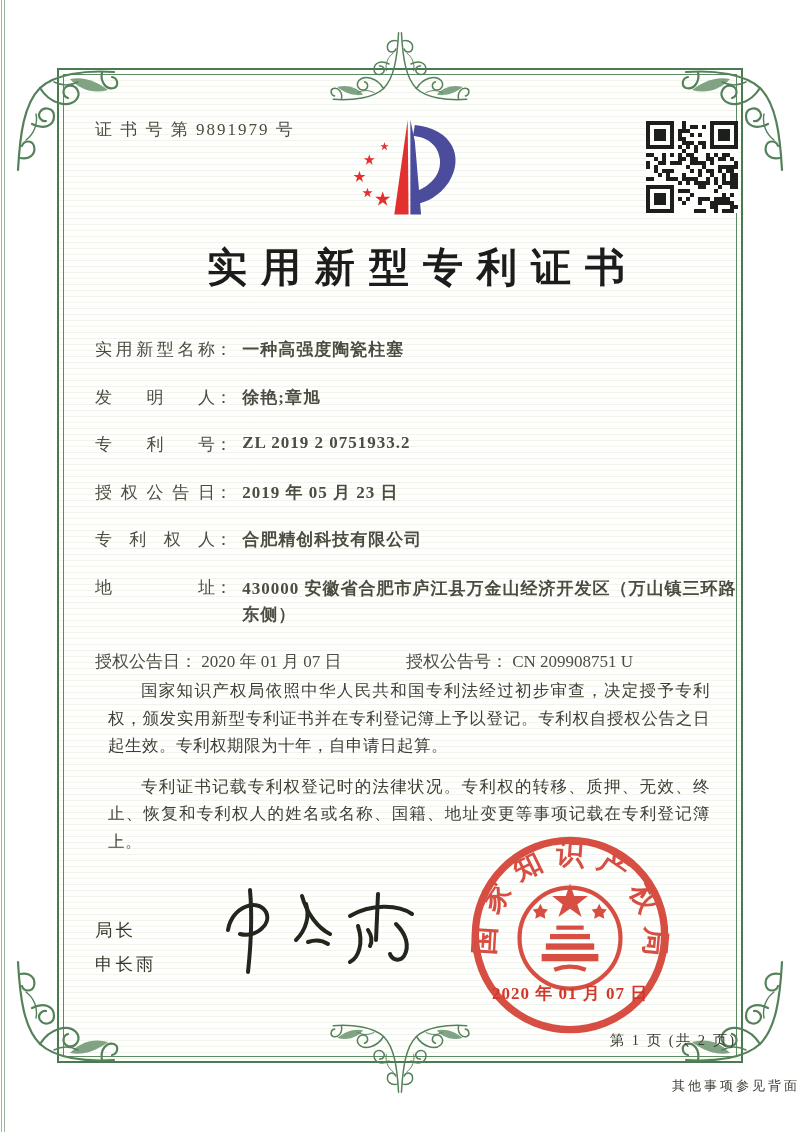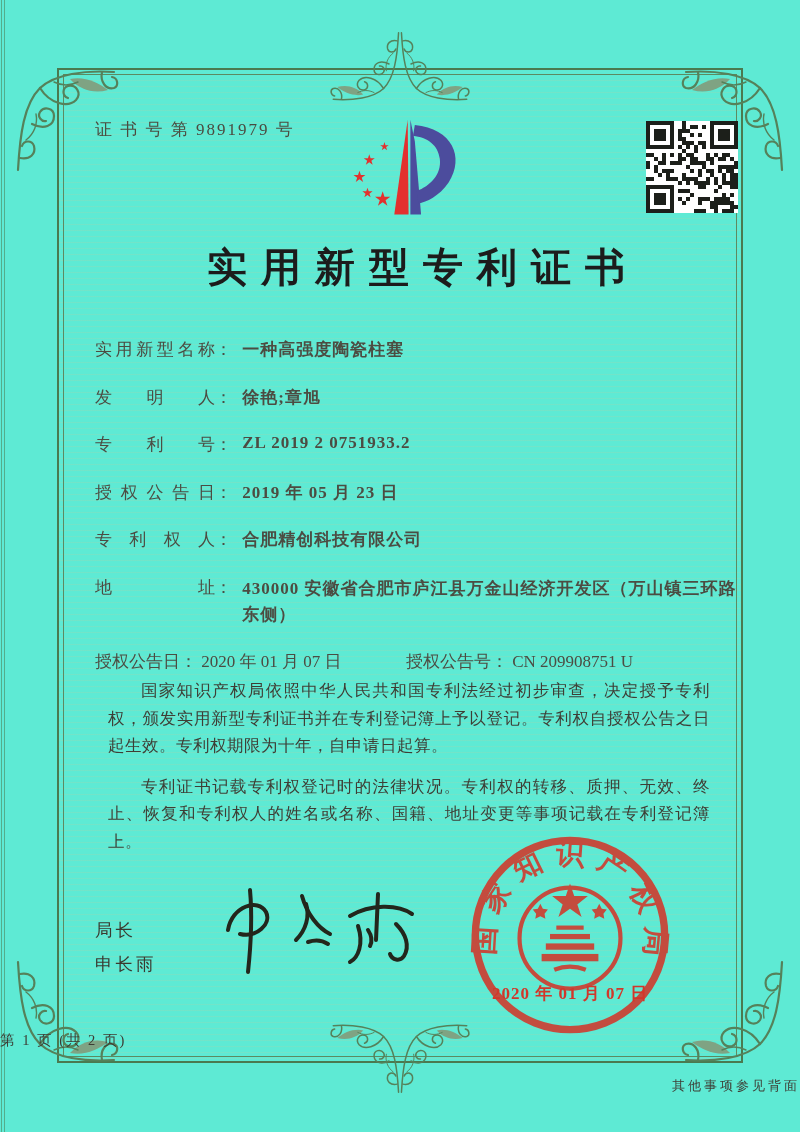--- a/index.html
+++ b/index.html
@@ -1,18 +1,18 @@
 <!DOCTYPE html>
 <html><head>
 <meta charset="utf-8">
 <style>
   html,body{margin:0;padding:0;background:#e8e8e4;}
   .page{
     position:relative;width:800px;height:1132px;margin:0 auto;
-    background:#5eead4;overflow:hidden;
+    background:#ffffff;overflow:hidden;
     font-family:"Liberation Serif","DejaVu Serif",serif;
     color:#44443b;
   }
   
   .frame-bg{
     position:absolute;left:57px;top:68px;width:686px;height:995px;
     background:repeating-linear-gradient(180deg,
       rgba(187,206,158,0.22) 0px, rgba(187,206,158,0.22) 1px,
       rgba(252,253,244,0) 1px, rgba(252,253,244,0) 6px);
   }
@@ -43,21 +43,21 @@
     font-size:16.5px;line-height:27.5px;text-align:justify;color:#3e3e35;letter-spacing:.5px;
   }
   .paragraphs p{margin:13px;text-indent:2em;}
   .director{position:absolute;left:95px;font-size:17.5px;letter-spacing:3px;color:#3a3a30;}
   .sig-svg{position:absolute;left:210px;top:882px;}
   .seal-svg{position:absolute;left:468px;top:833px;}
   .seal-date{
     position:absolute;left:468px;top:982px;width:204px;text-align:center;
     font-size:17px;font-weight:bold;color:#d2372a;letter-spacing:1px;z-index:5;
   }
-  .page-info{position:absolute;left:0;top:1031px;width:736px;text-align:left;font-size:14.5px;color:#3c3c33;letter-spacing:2px;}
+  .page-info{position:absolute;left:0;top:1031px;width:736px;text-align:right;font-size:14.5px;color:#3c3c33;letter-spacing:2px;}
   .back-note{position:absolute;left:0;top:1077px;width:800px;text-align:right;font-size:13px;color:#3e3e35;letter-spacing:3px;}
   .logo-svg{position:absolute;left:338px;top:110px;}
   .qr-svg{position:absolute;left:646px;top:121px;}
   .ornaments{position:absolute;left:0;top:0;pointer-events:none;}
 </style>
 </head>
 <body>
 
 <div class="page">
 

